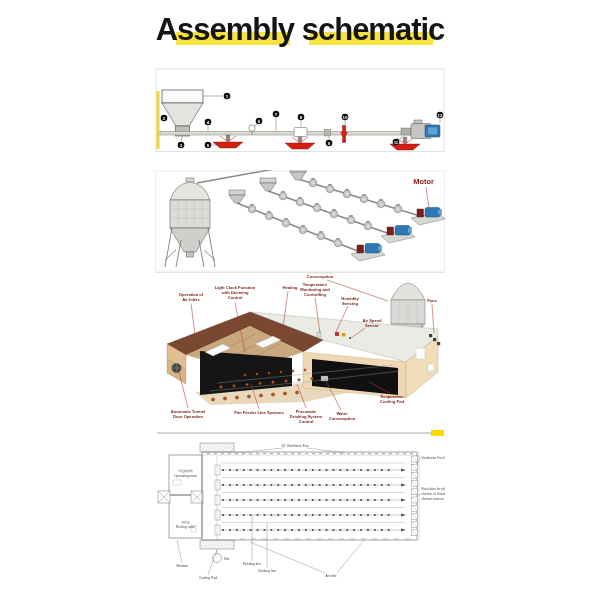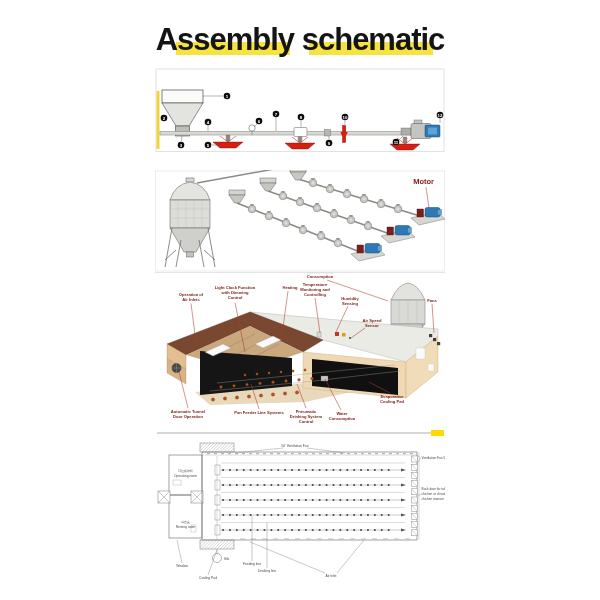--- a/index.html
+++ b/index.html
@@ -1,18 +1,18 @@
 <!DOCTYPE html>
 <html><head>
 <meta charset="utf-8">
 <style>
   html,body{margin:0;padding:0;background:#fff;}
   .page{position:relative;width:600px;height:600px;background:#fff;overflow:hidden;
         font-family:"Liberation Sans",sans-serif;}
-  .title-wrap{position:absolute;left:0;top:22px;width:600px;height:50px;}
+  .title-wrap{position:absolute;left:0;top:12px;width:600px;height:50px;}
   .hl{position:absolute;background:#F7E33F;height:13px;top:20px;}
   .hl1{left:176px;width:114px;}
   .hl2{left:309px;width:124px;}
   .title{position:relative;margin:0;text-align:center;font-size:31px;font-weight:700;
          letter-spacing:-1px;color:#141414;}
   svg.panel{position:absolute;left:155px;overflow:hidden;}
   #p1{top:65px;}  #p2{top:170px;}  #p3{top:272px;}  #p4{top:430px;}
   .badge circle{fill:#0d0d0d;}
   .badge text{fill:#fff;font-size:4.4px;font-weight:bold;text-anchor:middle;}
   .plead{stroke:#444;stroke-width:.4;fill:none;}

